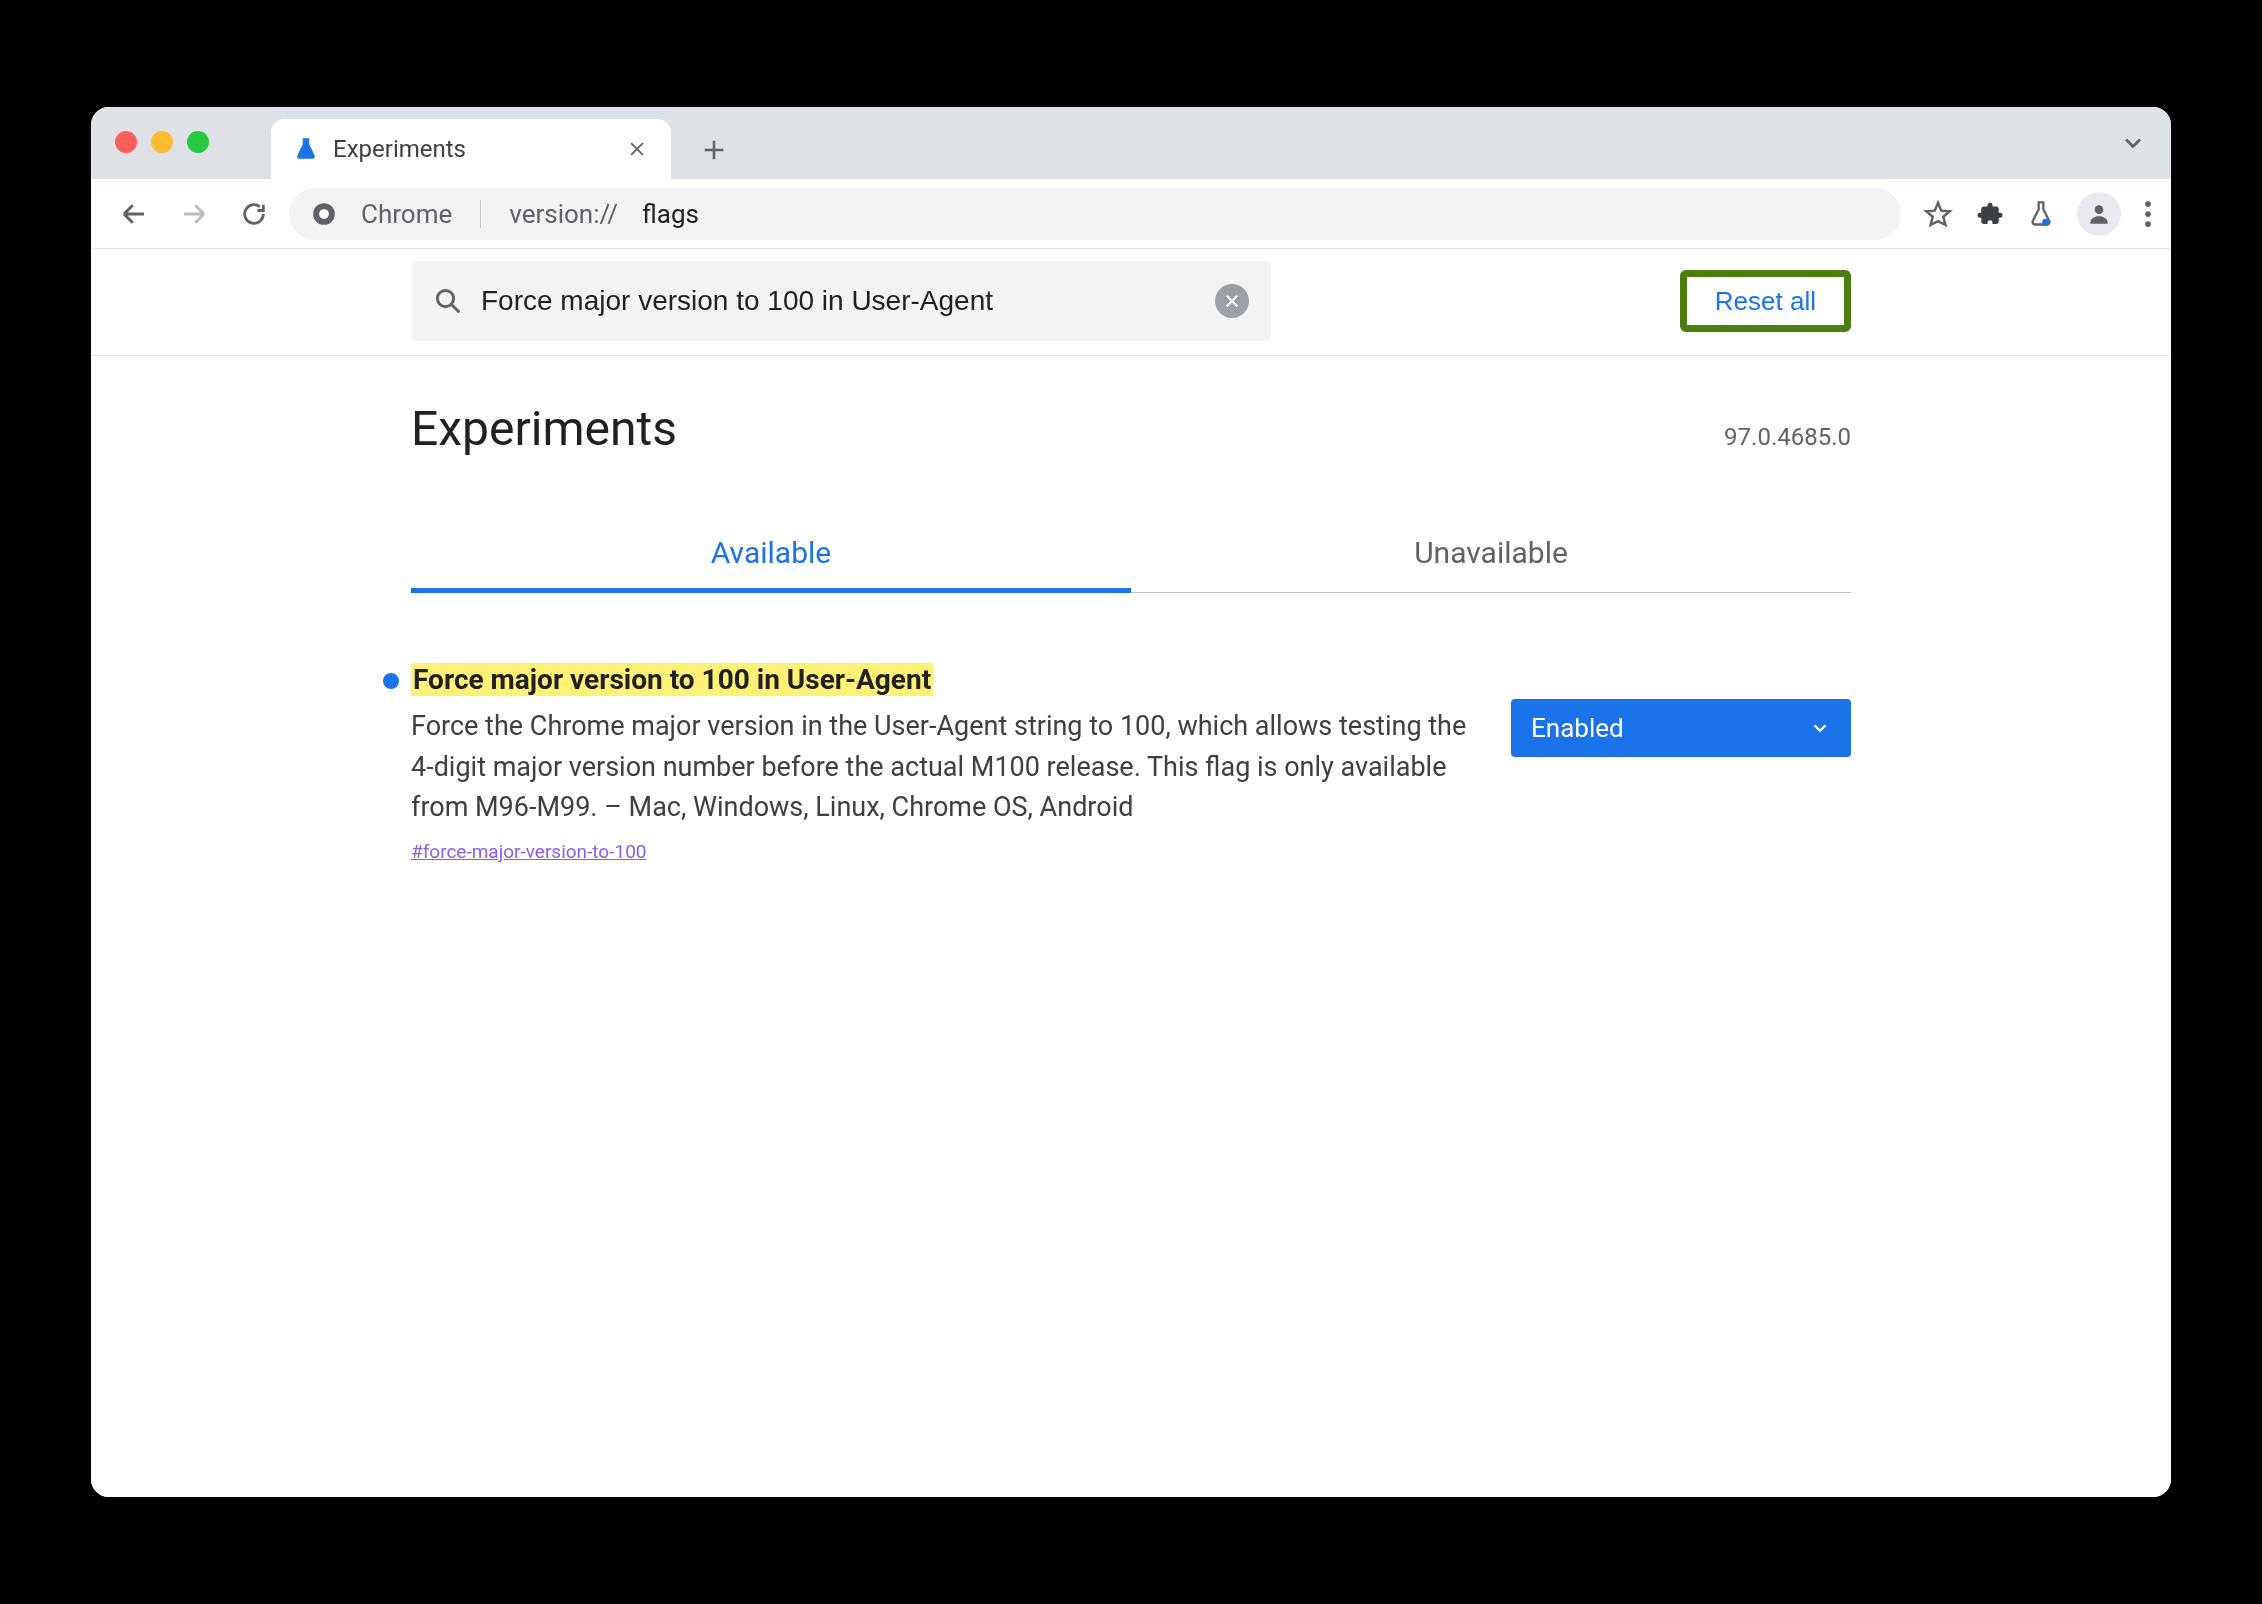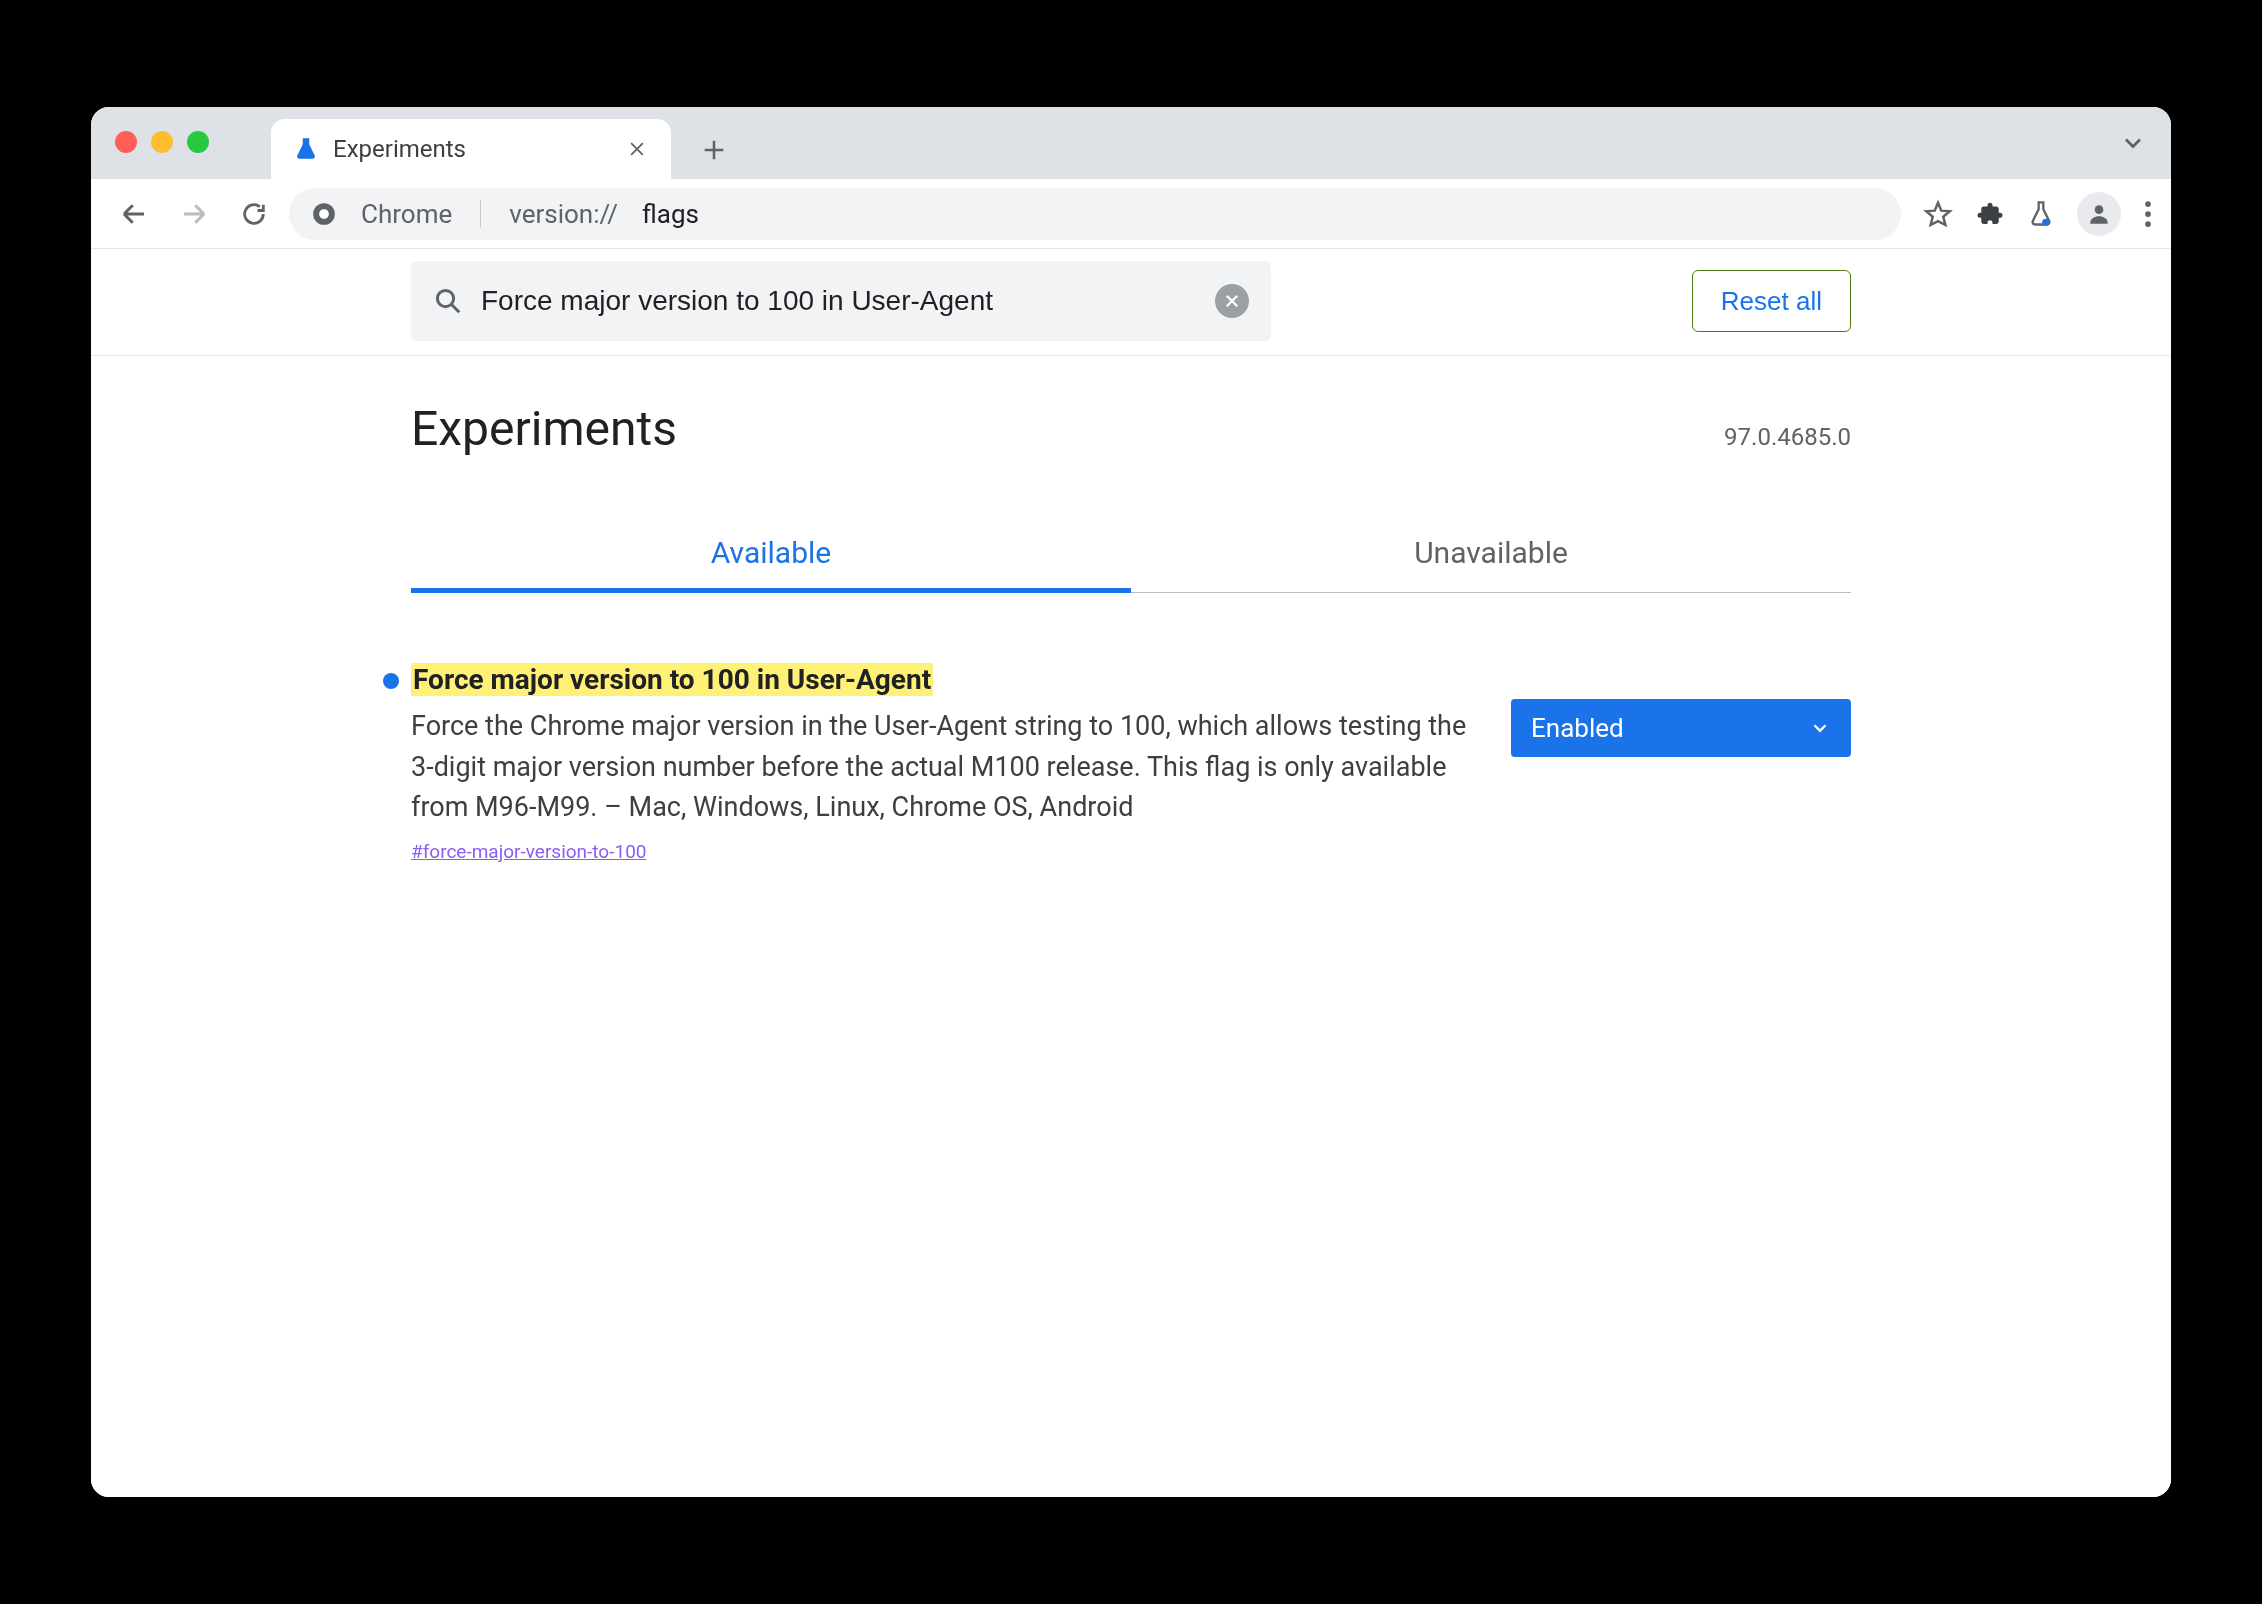--- a/index.html
+++ b/index.html
@@ -161,21 +161,21 @@
   }
   .search-clear {
     width: 34px; height: 34px; border-radius: 50%;
     background: #9aa0a6;
     display: flex; align-items: center; justify-content: center;
   }
   .reset-btn {
     margin-left: auto;
     height: 62px;
     padding: 0 28px;
-    border: 1px solid #4d7c0f;
+    border: 7px solid #4d7c0f;
     border-radius: 6px;
     background: #fff;
     color: #1a73e8;
     font-size: 26px;
     font-weight: 500;
     display: flex; align-items: center; justify-content: center;
   }
   .flags-body {
     width: 1440px;
     margin: 0 auto;
@@ -395,21 +395,21 @@
 
       <div class="tabs-row">
         <div class="flag-tab active">Available</div>
         <div class="flag-tab">Unavailable</div>
       </div>
 
       <div class="flag-item">
         <span class="flag-dot"></span>
         <div class="flag-text">
           <span class="flag-title">Force major version to 100 in User-Agent</span>
-          <div class="flag-desc">Force the Chrome major version in the User-Agent string to 100, which allows testing the 3-digit major version number before the actual M100 release. This flag is only available from M96-M99. – Mac, Windows, Linux, Chrome OS, Android</div>
+          <div class="flag-desc">Force the Chrome major version in the User-Agent string to 100, which allows testing the 4-digit major version number before the actual M100 release. This flag is only available from M96-M99. – Mac, Windows, Linux, Chrome OS, Android</div>
           <div class="flag-hash">#force-major-version-to-100</div>
         </div>
         <div class="flag-select">
           <span>Enabled</span>
           <span>
             <svg width="22" height="22" viewBox="0 0 24 24">
                 <path stroke="#fff" stroke-width="2.6" fill="none" d="M6 9l6 6 6-6"></path>
               </svg>
           </span>
         </div>

